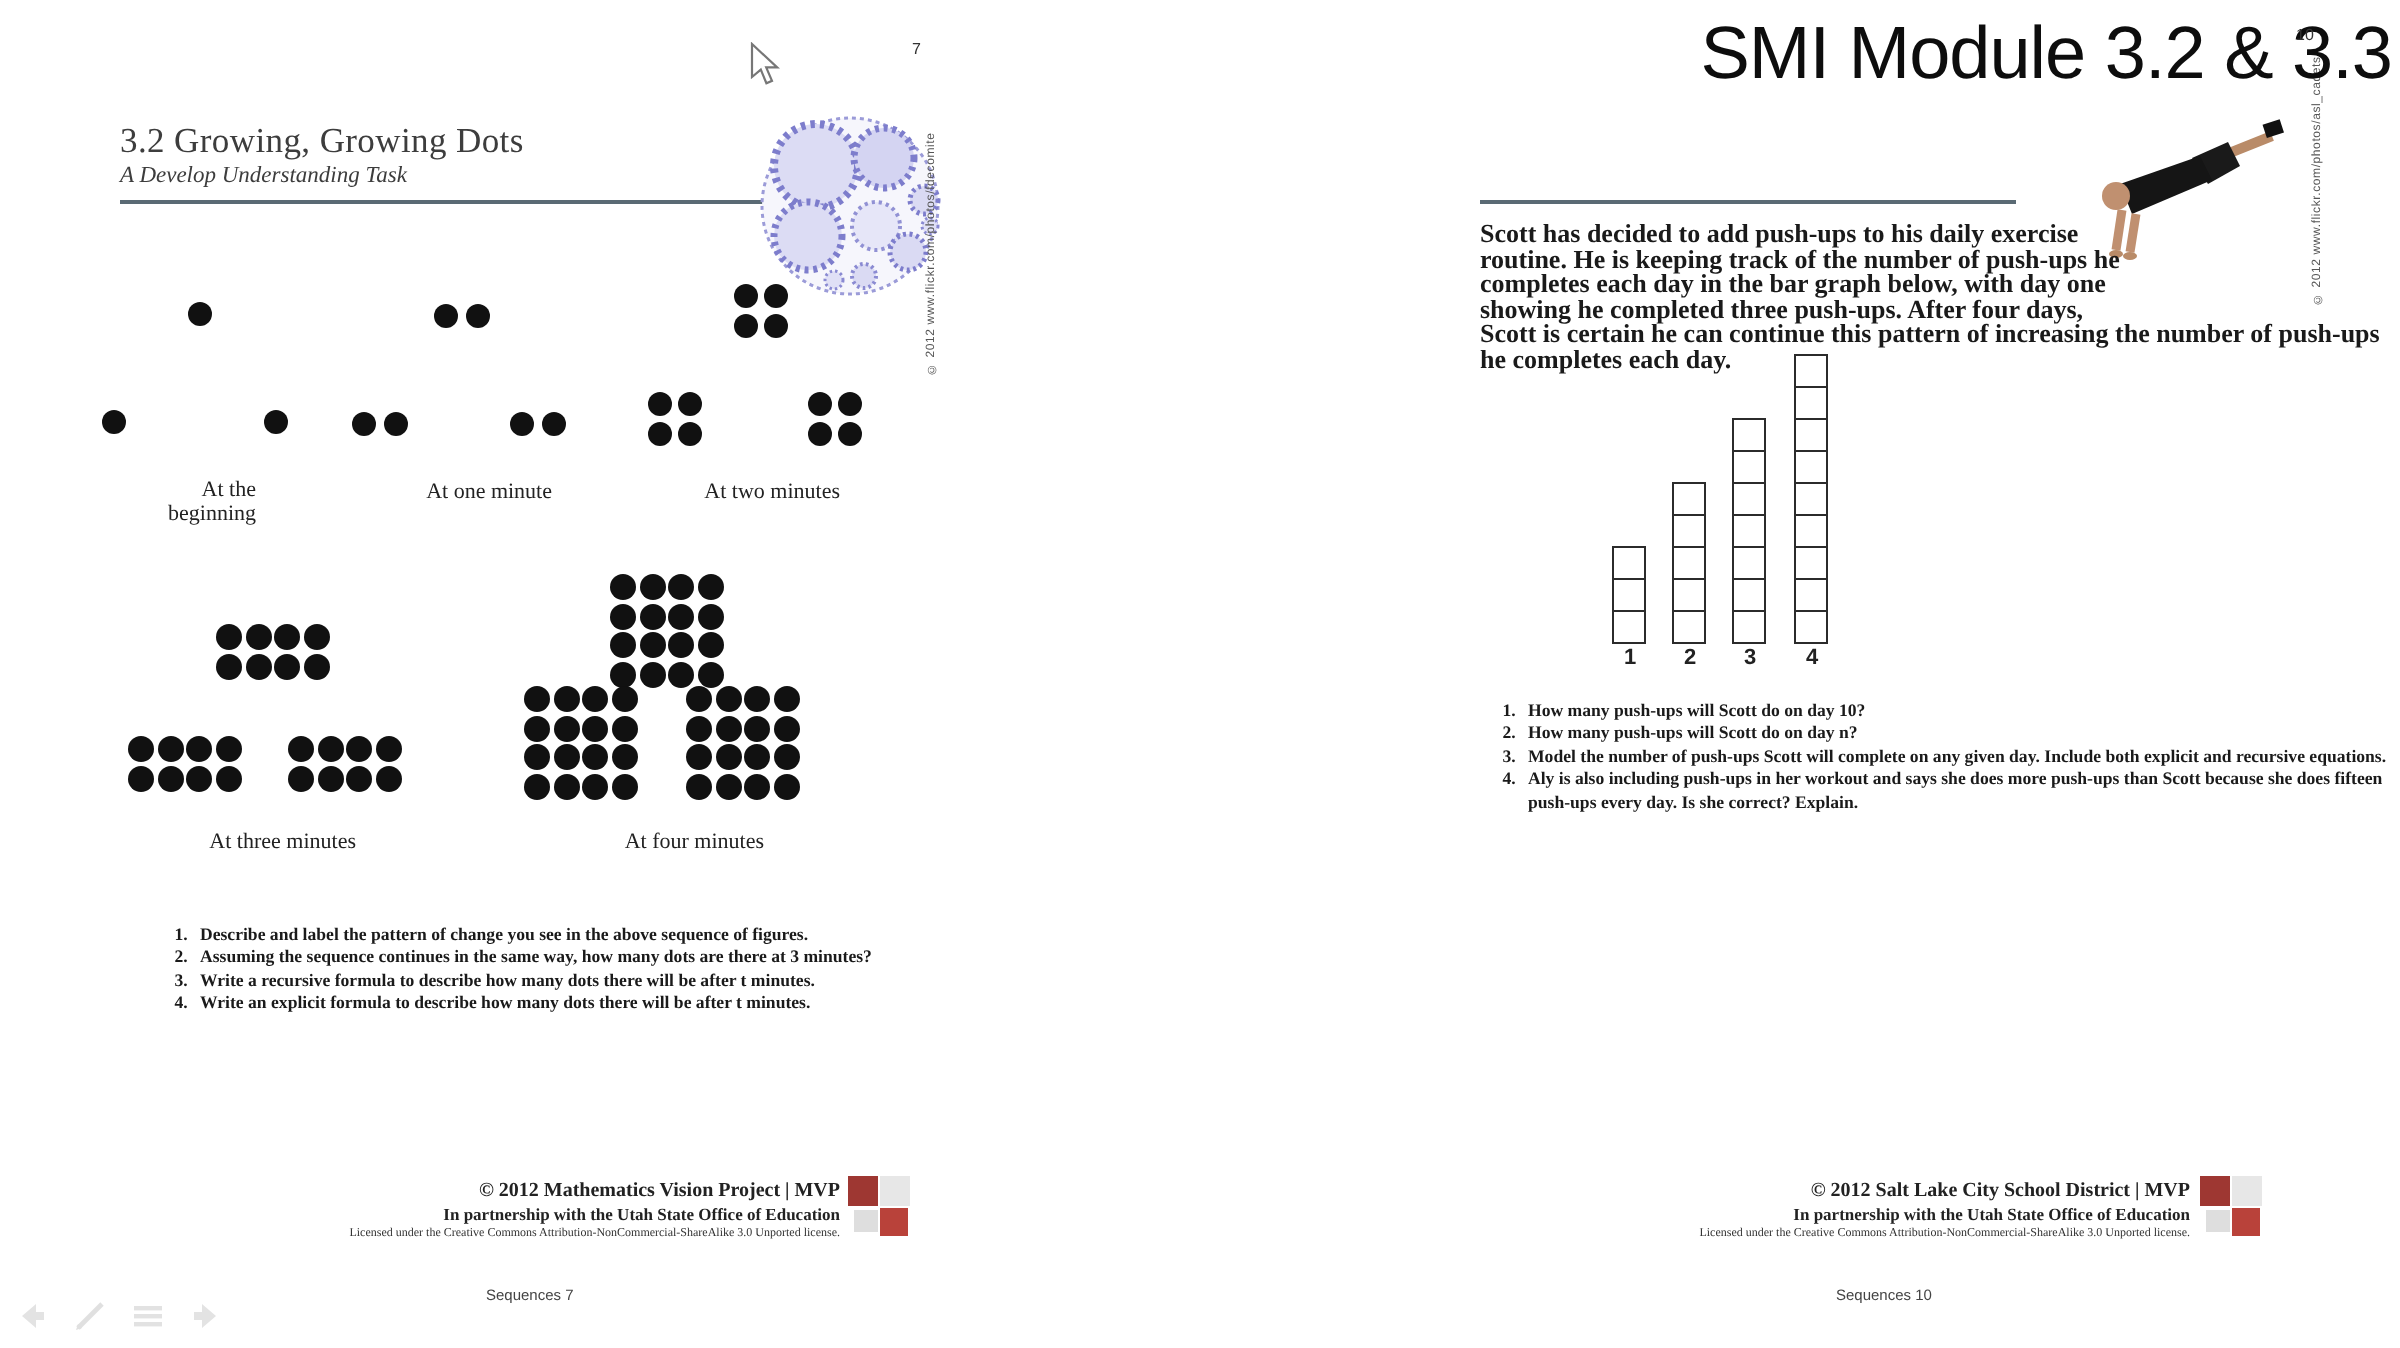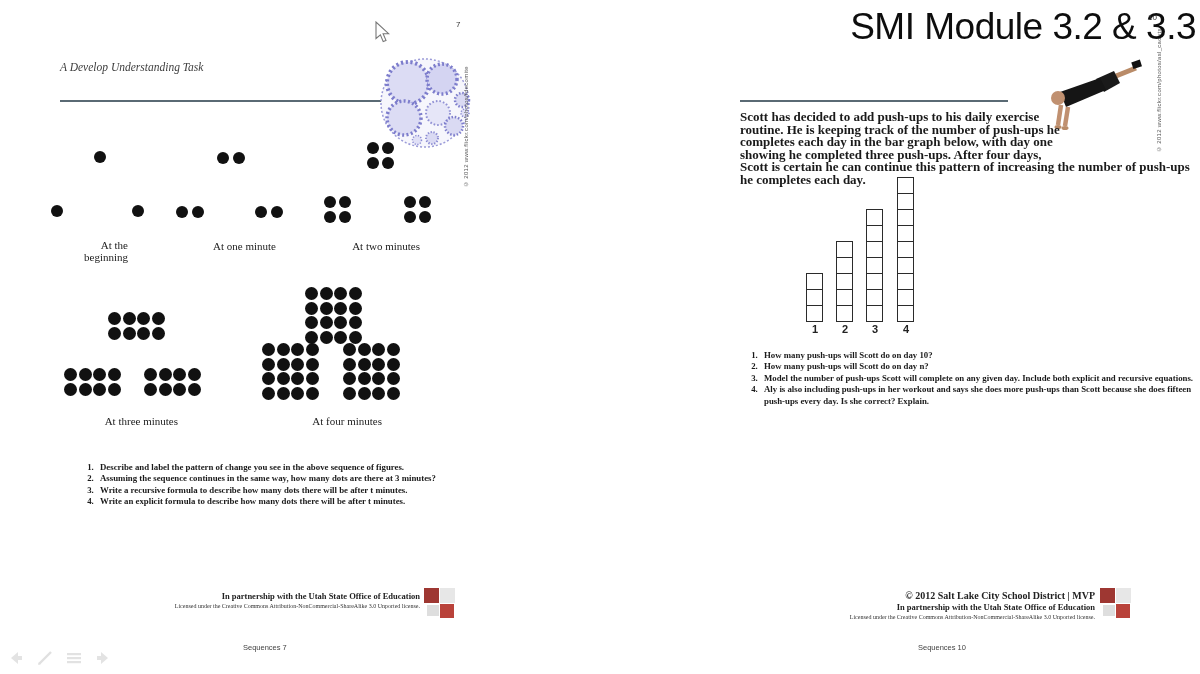--- a/index.html
+++ b/index.html
@@ -106,20 +106,21 @@
 
   <div class="main-title">SMI Module 3.2 &amp; 3.3</div>
   <div class="page-badge" id="badge-left">7</div>
   <div class="page-badge" id="badge-right">10</div>
 
   <svg class="cursor" width="16" height="22" viewBox="0 0 16 22">
     <path d="M1,1 L1,17.5 L5.4,13.8 L8.2,20.6 L11,19.4 L8.1,12.7 L13.6,12.7 Z" fill="#ffffff" stroke="#777" stroke-width="1.1"></path>
   </svg>
 
   <div class="page-header" id="header-left">
+    <div class="ph-title">3.2 Growing, Growing Dots</div>
     <div class="ph-sub">A Develop Understanding Task</div>
   </div>
   <div class="ph-rule" id="rule-left"></div>
 
   <svg class="circles-art" viewBox="0 0 92 92">
     <circle cx="46" cy="47" r="44" fill="#f6f6fc" stroke="#9b9bd8" stroke-width="1.5" stroke-dasharray="2 2"></circle>
     <circle cx="29" cy="27" r="21" fill="#dcdcf4" stroke="#7d7dcc" stroke-width="4" stroke-dasharray="2.2 2.6"></circle>
     <circle cx="63" cy="23" r="15" fill="#d4d4f2" stroke="#7d7dcc" stroke-width="3.5" stroke-dasharray="2 2.4"></circle>
     <circle cx="25" cy="62" r="17" fill="#dcdcf4" stroke="#7d7dcc" stroke-width="3.5" stroke-dasharray="2 2.4"></circle>
     <circle cx="59" cy="57" r="12" fill="#e6e6f8" stroke="#9191d4" stroke-width="2" stroke-dasharray="1.6 2"></circle>
@@ -271,20 +272,21 @@
   </div>
 
   <ol class="questions" id="questions-left">
     <li>Describe and label the pattern of change you see in the above sequence of figures.</li>
     <li>Assuming the sequence continues in the same way, how many dots are there at 3 minutes?</li>
     <li>Write a recursive formula to describe how many dots there will be after t minutes.</li>
     <li>Write an explicit formula to describe how many dots there will be after t minutes.</li>
   </ol>
 
   <div class="footer" id="footer-left">
+    <div class="f-line1">© 2012 Mathematics Vision Project | MVP</div>
     <div class="f-line2">In partnership with the Utah State Office of Education</div>
     <div class="f-line3">Licensed under the Creative Commons Attribution-NonCommercial-ShareAlike 3.0 Unported license.</div>
   </div>
   <div class="mvp-logo" id="logo-left">
     <span class="s1"></span>
     <span class="s2"></span>
     <span class="s3"></span>
     <span class="s4"></span>
   </div>
   <div class="page-label" id="pl-left">Sequences 7</div>

